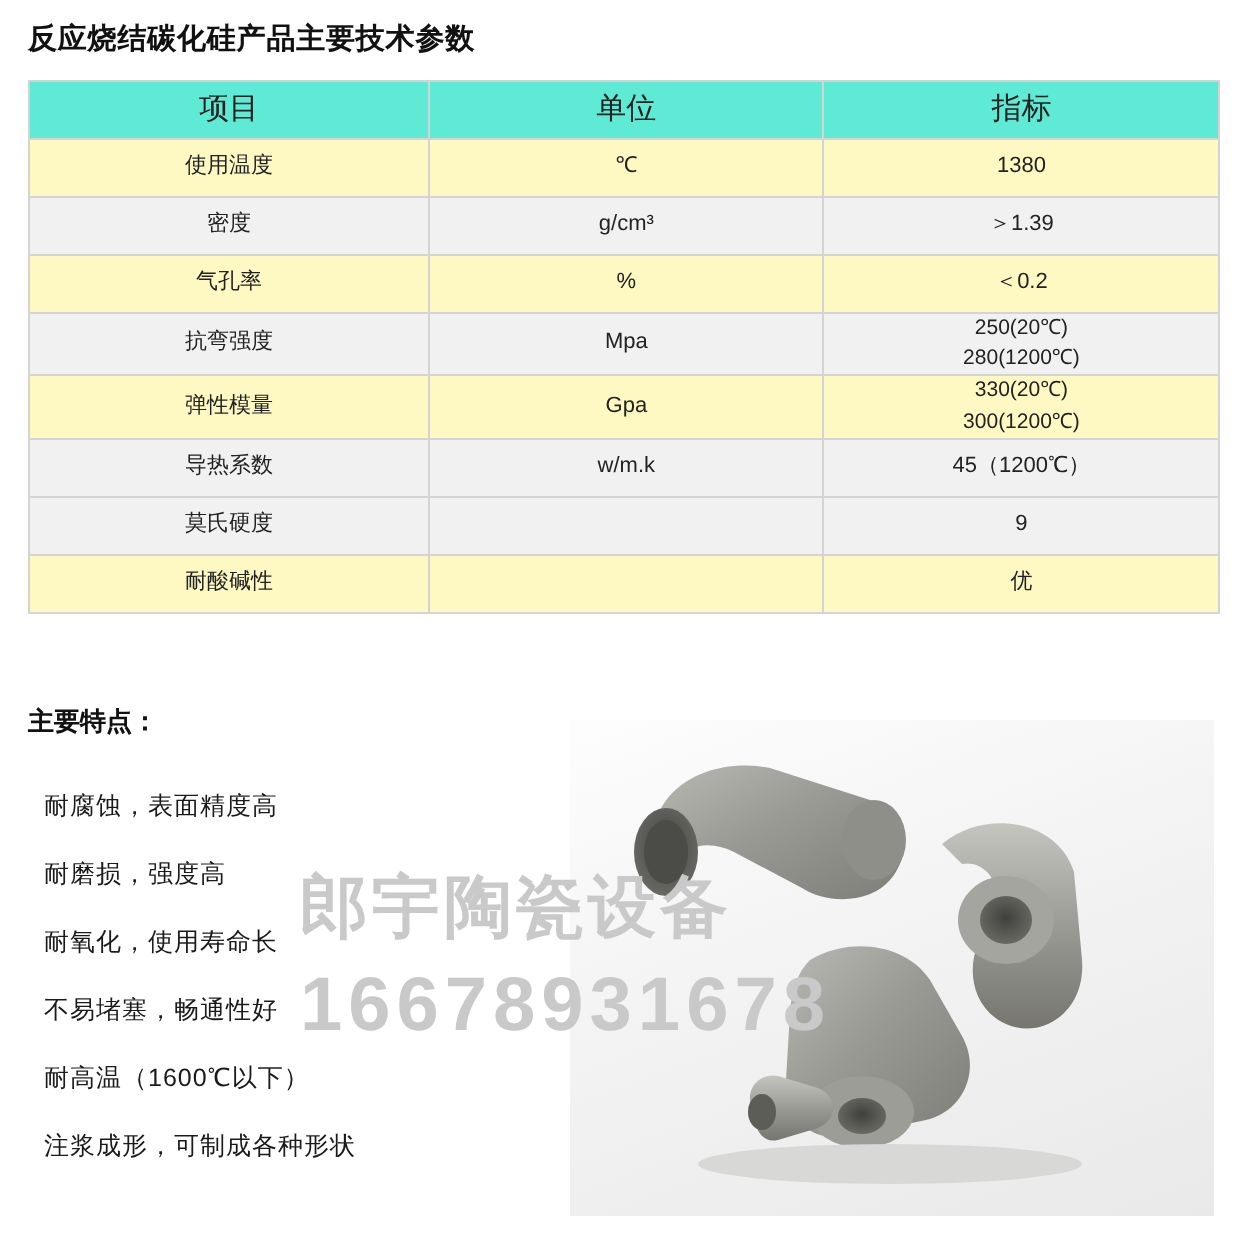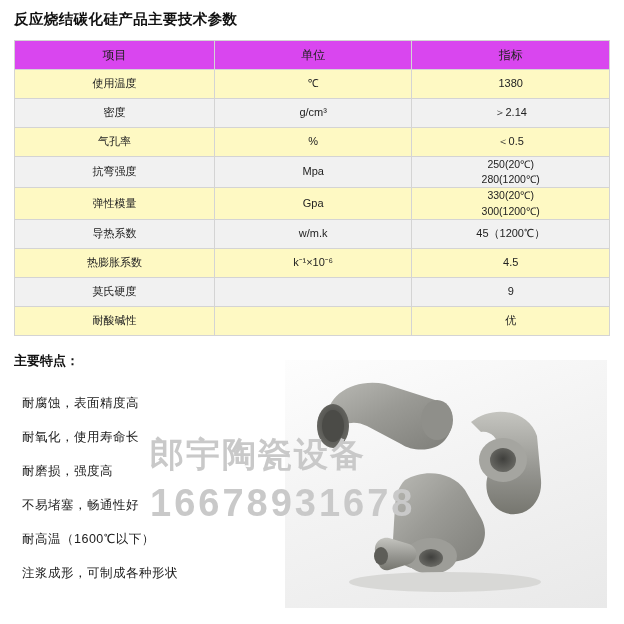--- a/index.html
+++ b/index.html
@@ -45,22 +45,22 @@
     color: #222;
     font-weight: normal;
     padding: 0;
     height: 28px;
     line-height: 1.25;
   }
   table.spec .col-item { width: 33.6%; }
   table.spec .col-unit { width: 33.2%; }
   table.spec .col-val  { width: 33.2%; }
   table.spec tr.head td {
-    background: #d946ef;
-    font-size: 12px;
+    background: #5eead4;
+    font-size: 15px;
   }
   table.spec tr.alt td {
     background: #f1f1f1;
   }
   table.spec tr.plain td {
     background: #fef9c3;
   }
   table.spec td.two-line {
     line-height: 1.45;
     height: 30px;
@@ -129,73 +129,68 @@
 
       <tr class="plain">
         <td>使用温度</td>
         <td>℃</td>
         <td>1380</td>
       </tr>
 
       <tr class="alt">
         <td>密度</td>
         <td>g/cm³</td>
-        <td>＞2.14</td>
+        <td>＞1.39</td>
       </tr>
 
       <tr class="plain">
         <td>气孔率</td>
         <td>%</td>
-        <td>＜0.5</td>
+        <td>＜0.2</td>
       </tr>
 
       <tr class="alt">
         <td>抗弯强度</td>
         <td>Mpa</td>
         <td class="two-line">250(20℃)<br>280(1200℃)</td>
       </tr>
 
       <tr class="plain">
         <td>弹性模量</td>
         <td>Gpa</td>
         <td class="two-line">330(20℃)<br>300(1200℃)</td>
       </tr>
 
       <tr class="alt">
         <td>导热系数</td>
         <td>w/m.k</td>
         <td>45（1200℃）</td>
       </tr>
 
-      <tr class="plain">
-        <td>热膨胀系数</td>
-        <td>k⁻¹×10⁻⁶</td>
-        <td>4.5</td>
-      </tr>
 
       <tr class="alt">
         <td>莫氏硬度</td>
         <td></td>
         <td>9</td>
       </tr>
 
       <tr class="plain">
         <td>耐酸碱性</td>
         <td></td>
         <td>优</td>
       </tr>
     </tbody>
   </table>
 
   <div class="features-title">主要特点：</div>
 
   <div class="features">
     <div class="line">耐腐蚀，表面精度高</div>
+    <div class="line">耐磨损，强度高</div>
     <div class="line">耐氧化，使用寿命长</div>
-    <div class="line">耐磨损，强度高</div>
     <div class="line">不易堵塞，畅通性好</div>
     <div class="line">耐高温（1600℃以下）</div>
     <div class="line">注浆成形，可制成各种形状</div>
   </div>
 
   <div class="photo">
     <svg class="part" width="322" height="248" viewBox="0 0 322 248" aria-hidden="true">
       <defs>
         <linearGradient id="g1" x1="0" y1="0" x2="1" y2="1">
           <stop offset="0%" stop-color="#b9b9b4"></stop>

